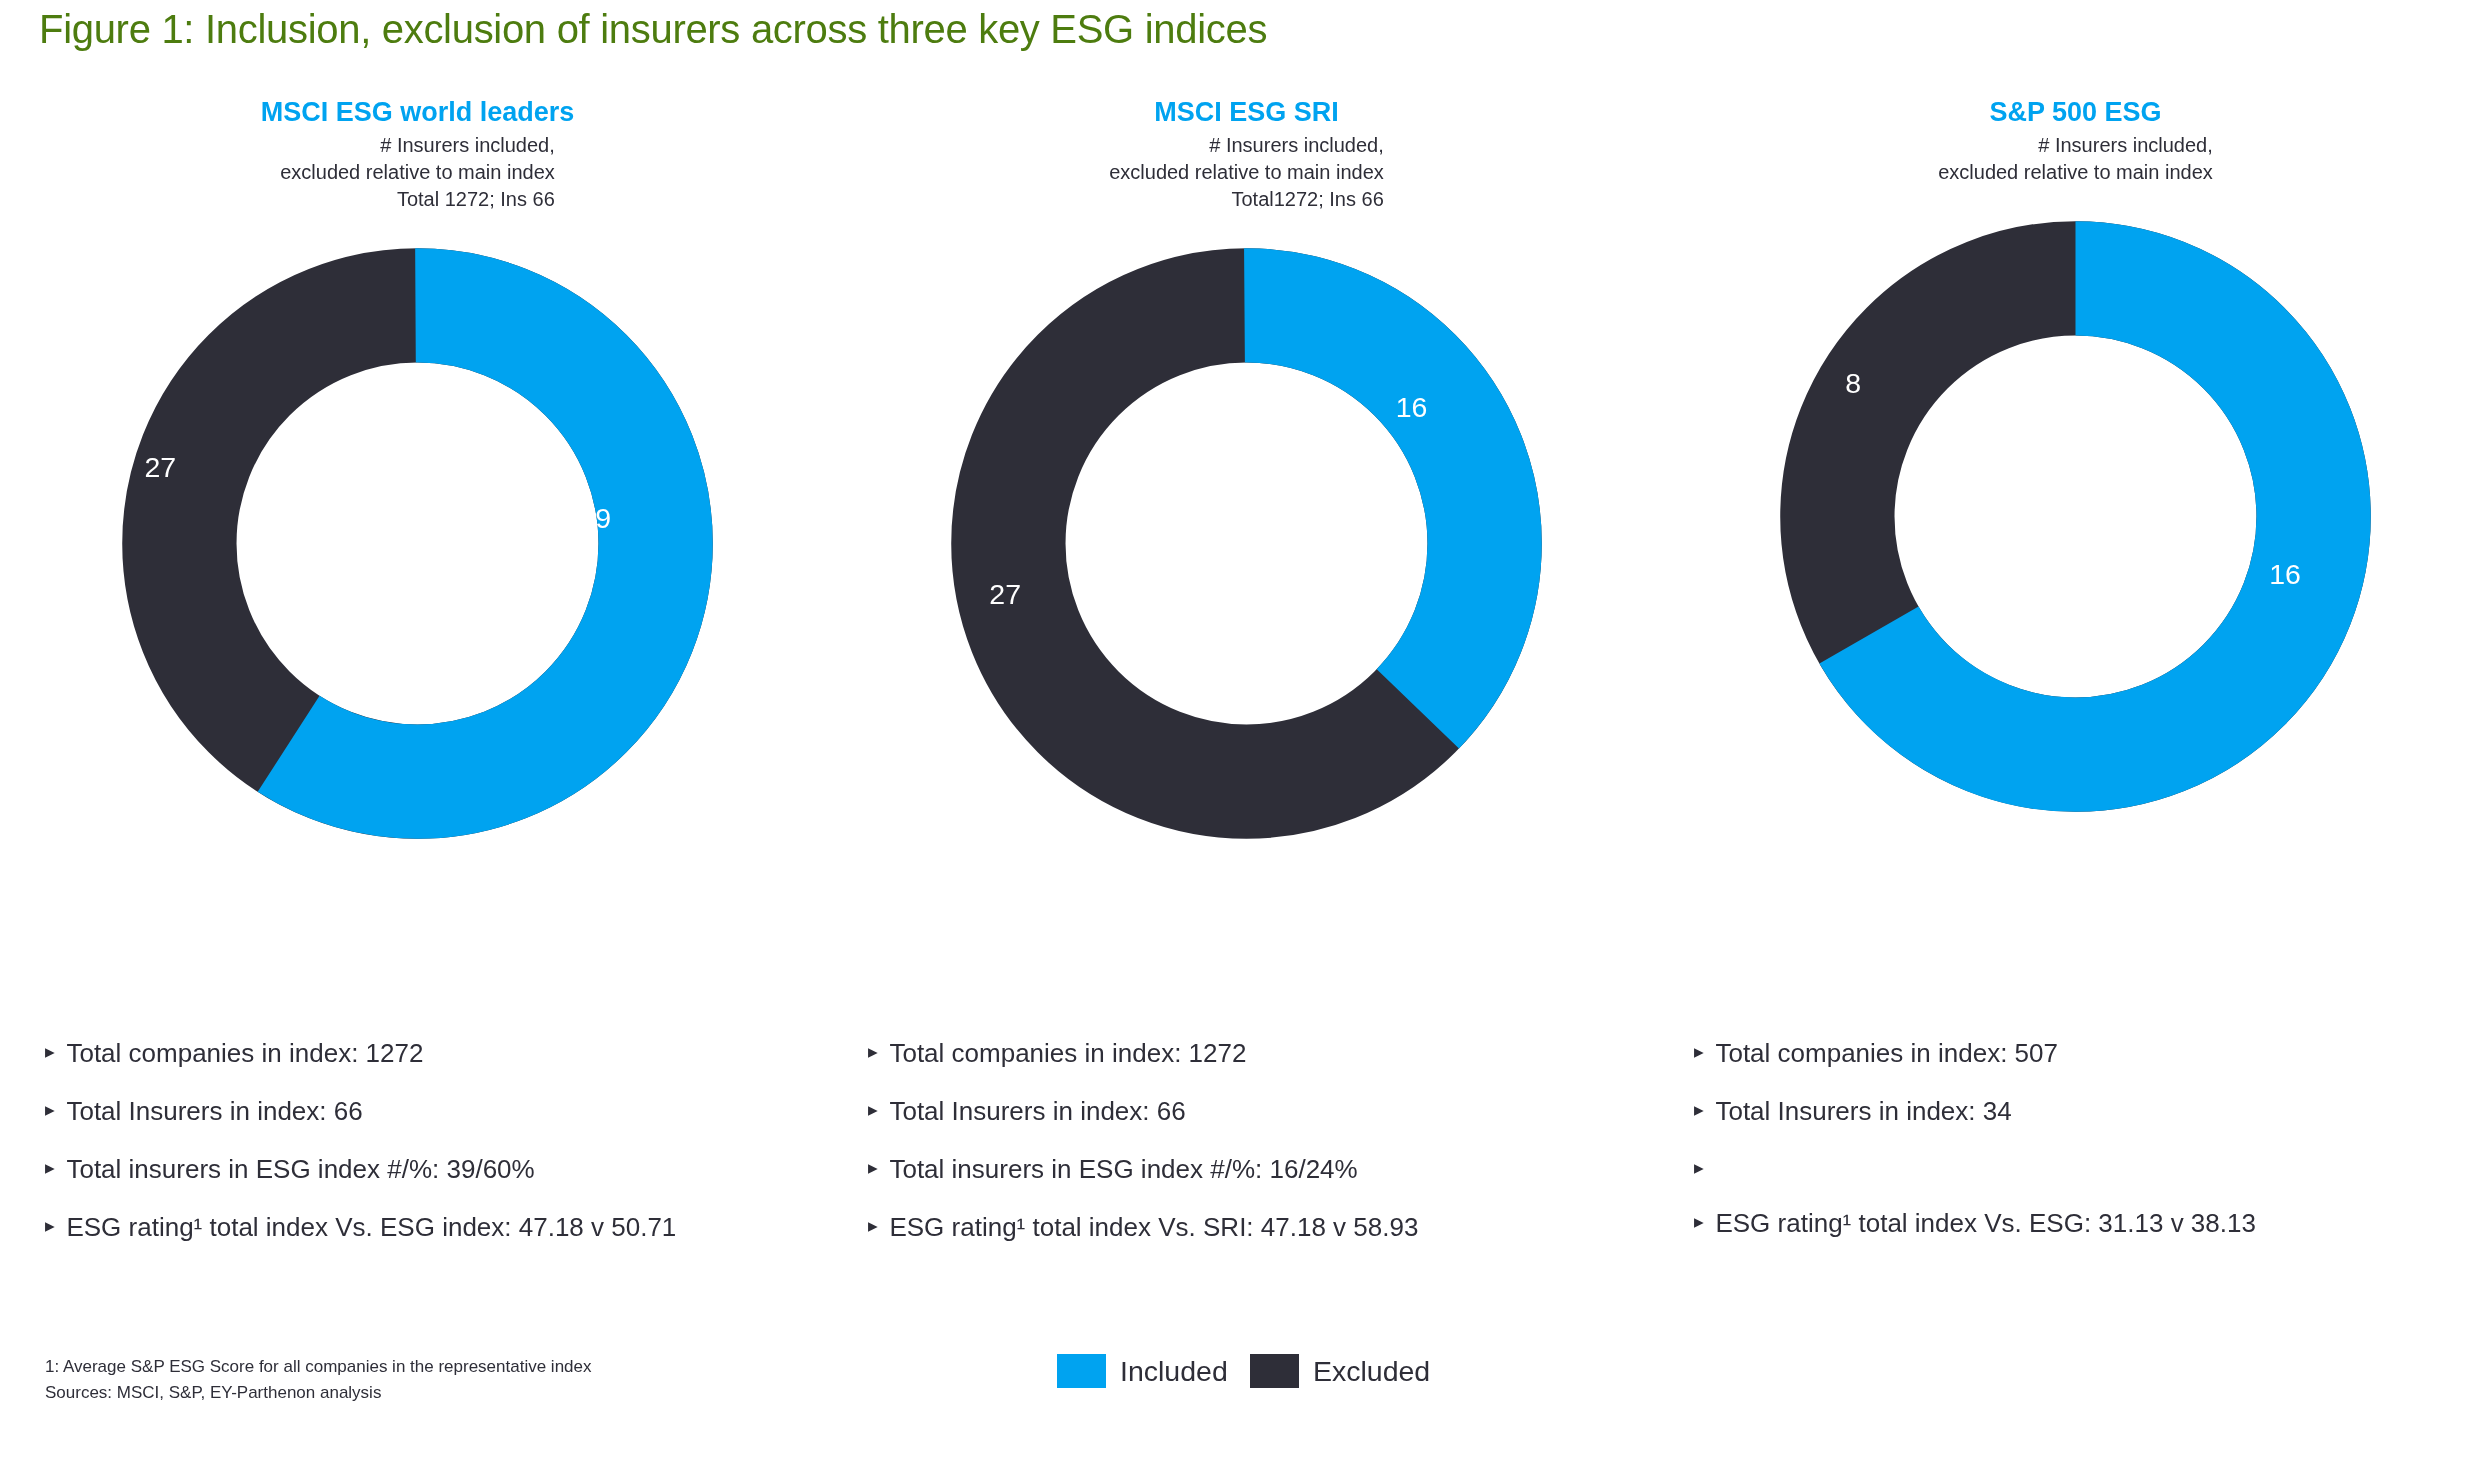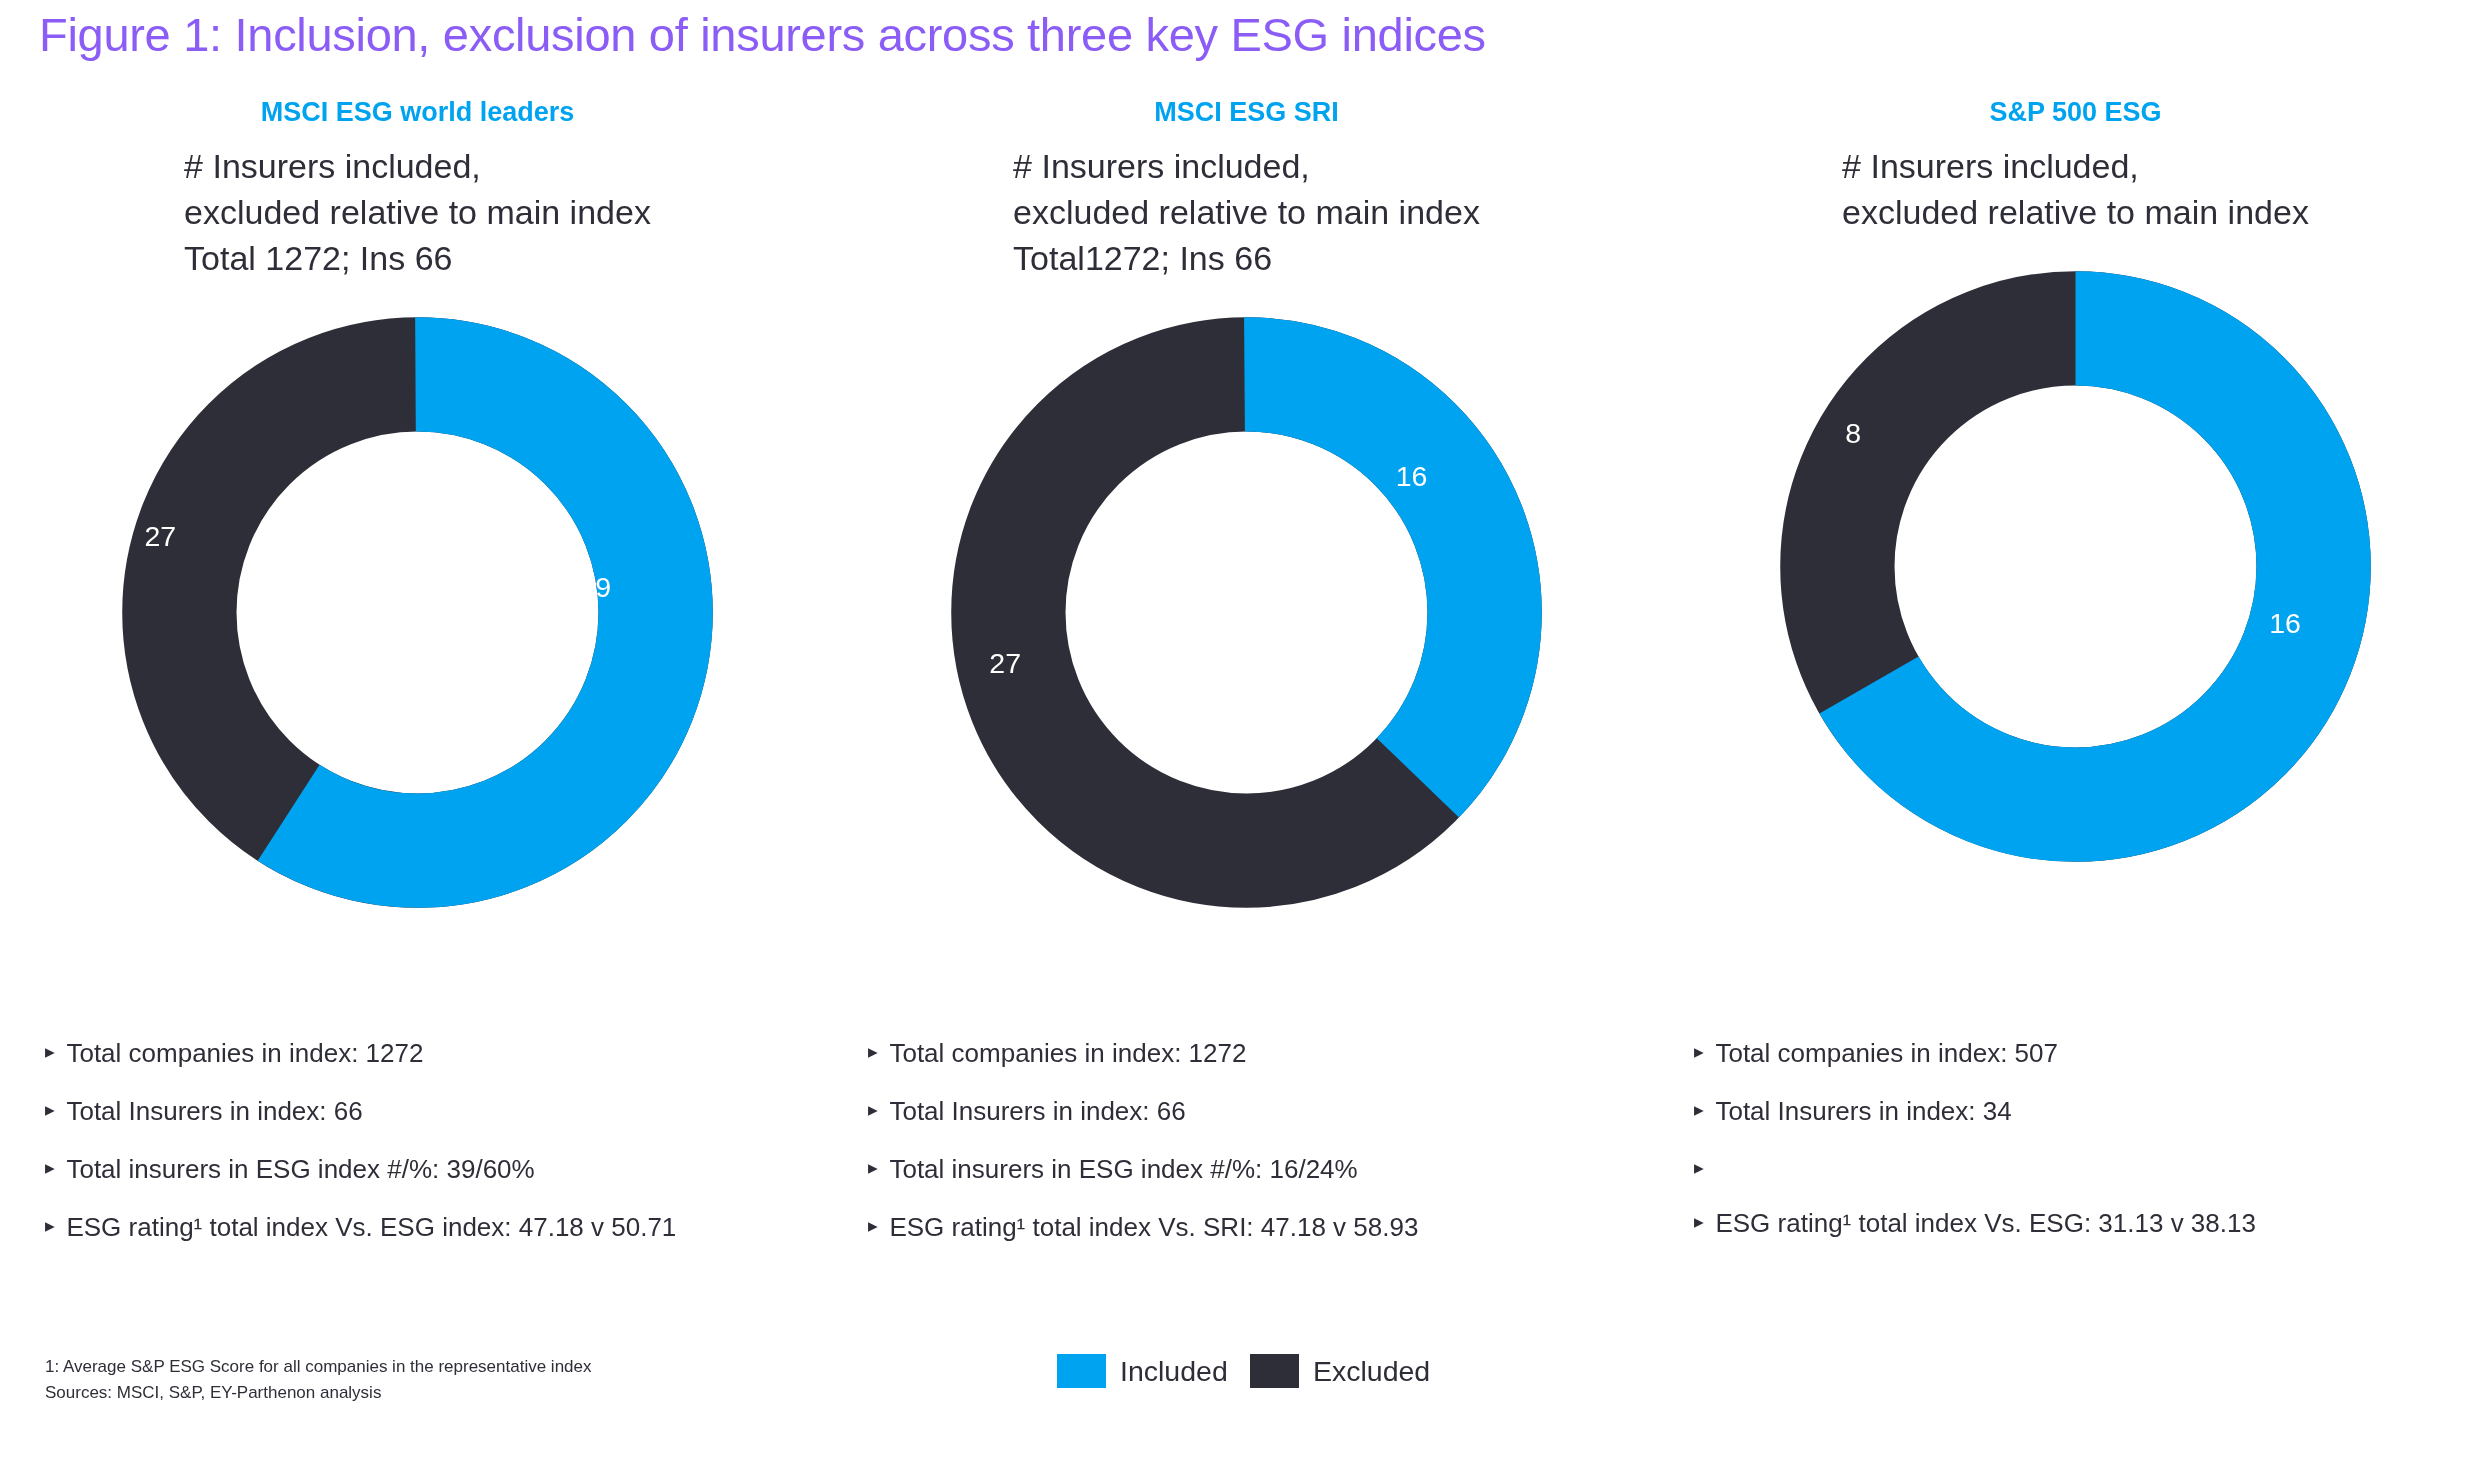--- a/index.html
+++ b/index.html
@@ -12,22 +12,22 @@
     height: 1482px;
     font-family: "Liberation Sans", sans-serif;
     color: #2e2e38;
     overflow: hidden;
     position: relative;
   }
   .figure-title {
     position: absolute;
     left: 39px;
     top: 6.5px;
-    font-size: 47px;
-    color: #8b5cf6;
+    font-size: 40px;
+    color: #4d7c0f;
     letter-spacing: -0.3px;
     white-space: nowrap;
   }
   .panels {
     position: absolute;
     left: 0;
     top: 97px;
     width: 2487px;
     display: flex;
     flex-direction: row;
@@ -40,24 +40,24 @@
     padding-left: 6px;
   }
   .panel-title {
     font-size: 27px;
     font-weight: bold;
     color: #00a3f0;
     text-align: center;
     line-height: 1.15;
   }
   .panel-sub {
-    margin-top: 16px;
-    font-size: 34px;
-    color: #2e2e38;
-    text-align: left;
+    margin-top: 4px;
+    font-size: 20px;
+    color: #2e2e38;
+    text-align: right;
     line-height: 1.35;
     white-space: pre-line;
   }
   .donut-wrap {
     position: relative;
     width: 648px;
     height: 661px;
     display: flex;
     align-items: center;
     justify-content: center;

